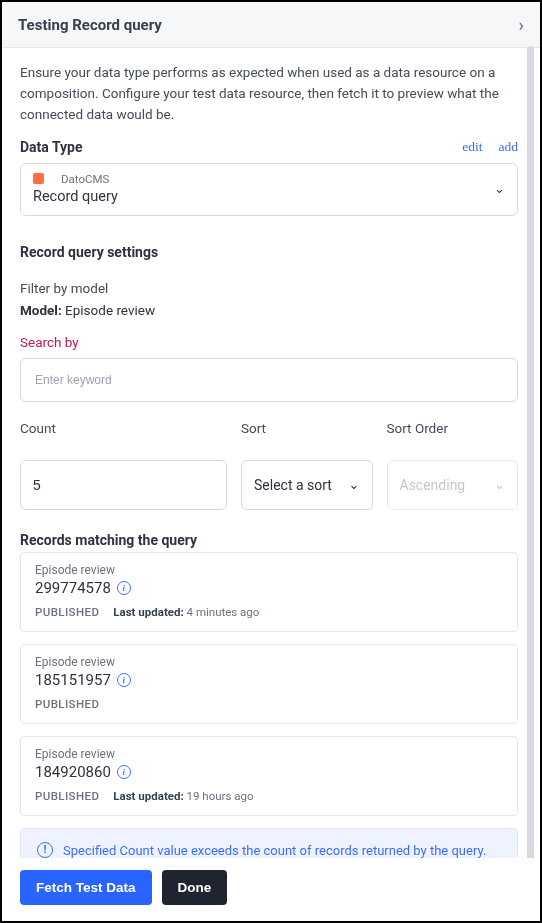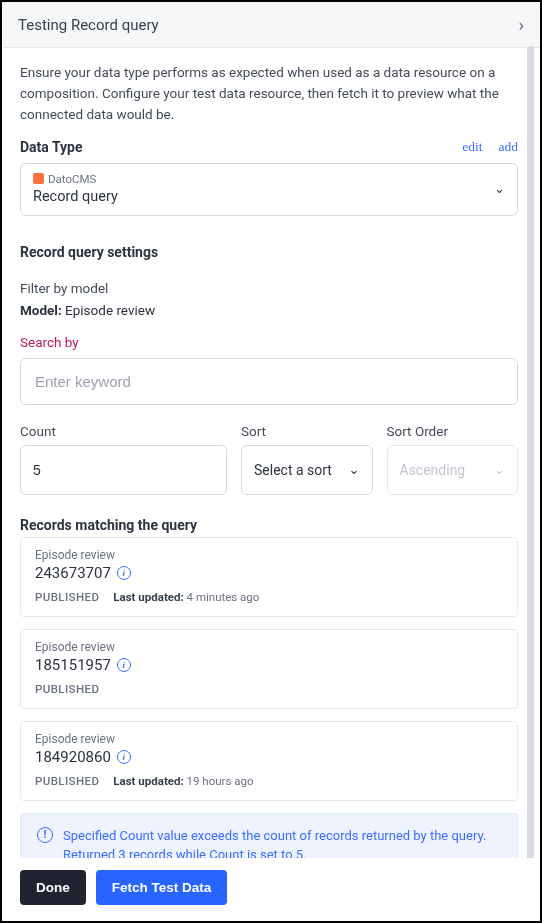--- a/index.html
+++ b/index.html
@@ -15,21 +15,21 @@
     .header {
       background: #f6f7f9;
       border-bottom: 1px solid #e5e7eb;
       padding: 12px 16px;
       display: flex;
       align-items: center;
       justify-content: space-between;
     }
     .header-title {
       font-size: 15px;
-      font-weight: 400;
+      font-weight: 700;
       color: #374151;
     }
     .chevron-right {
       color: #6b7280;
       font-size: 18px;
       cursor: pointer;
     }
     .scroll-area {
       position: absolute;
       top: 44px;
@@ -73,21 +73,21 @@
       display: flex;
       justify-content: space-between;
       align-items: center;
     }
     .dt-left { display: flex; flex-direction: column; gap: 2px; }
     .dt-plugin {
       font-size: 11.5px;
       color: #6b7280;
       display: flex;
       align-items: center;
-      gap: 4px;
+      gap: 17px;
     }
     .dt-plugin-icon {
       width: 11px; height: 11px;
       background: #ff6f3d;
       border-radius: 2px;
       display: inline-block;
     }
     .dt-name {
       font-size: 14.5px;
       color: #2d3340;
@@ -117,30 +117,30 @@
       margin-top: 16px;
       font-size: 13.5px;
       color: #be185d;
     }
     .search-input {
       margin-top: 8px;
       width: 100%;
       border: 1px solid #d4d9e0;
       border-radius: 6px;
       padding: 14px 14px;
-      font-size: 15px;
+      font-size: 12px;
       color: #2d3340;
     }
     .search-input::placeholder { color: #9ca3af; }
     .triple {
       display: flex;
       gap: 14px;
       margin-top: 18px;
     }
-    .field { flex: 1; display: flex; flex-direction: column; gap: 6px; }
+    .field { flex: 1; display: flex; flex-direction: column; gap: 24px; }
     .field-label { font-size: 13.5px; color: #444c5a; }
     .control {
       border: 1px solid #d4d9e0;
       border-radius: 6px;
       height: 50px;
       padding: 0 12px;
       font-size: 14px;
       display: flex;
       align-items: center;
       justify-content: space-between;
@@ -312,21 +312,21 @@
         <span class="chevron-down" style="color:#c1c6cf">⌄</span>
       </div>
     </div>
   </div>
 
   <div class="records-title">Records matching the query</div>
 
   <div class="record">
     <div class="rec-type">Episode review</div>
     <div class="rec-id-row">
-      <span>243673707</span>
+      <span>299774578</span>
       <span class="info-icon">i</span>
     </div>
     <div class="rec-meta">
       <span class="rec-status">PUBLISHED</span>
       <span class="rec-updated"><b>Last updated:</b> <span>4 minutes ago</span></span>
     </div>
   </div>
 
   <div class="record">
     <div class="rec-type">Episode review</div>
@@ -352,15 +352,15 @@
   </div>
 
   <div class="alert">
     <div class="alert-icon">!</div>
     <div>Specified Count value exceeds the count of records returned by the query. Returned 3 records while Count is set to 5.</div>
   </div>
 
 </div>
 
 <div class="footer">
+  <button class="btn btn-blue">Fetch Test Data</button>
   <button class="btn btn-dark">Done</button>
-  <button class="btn btn-blue">Fetch Test Data</button>
 </div>
 
 </body></html>

